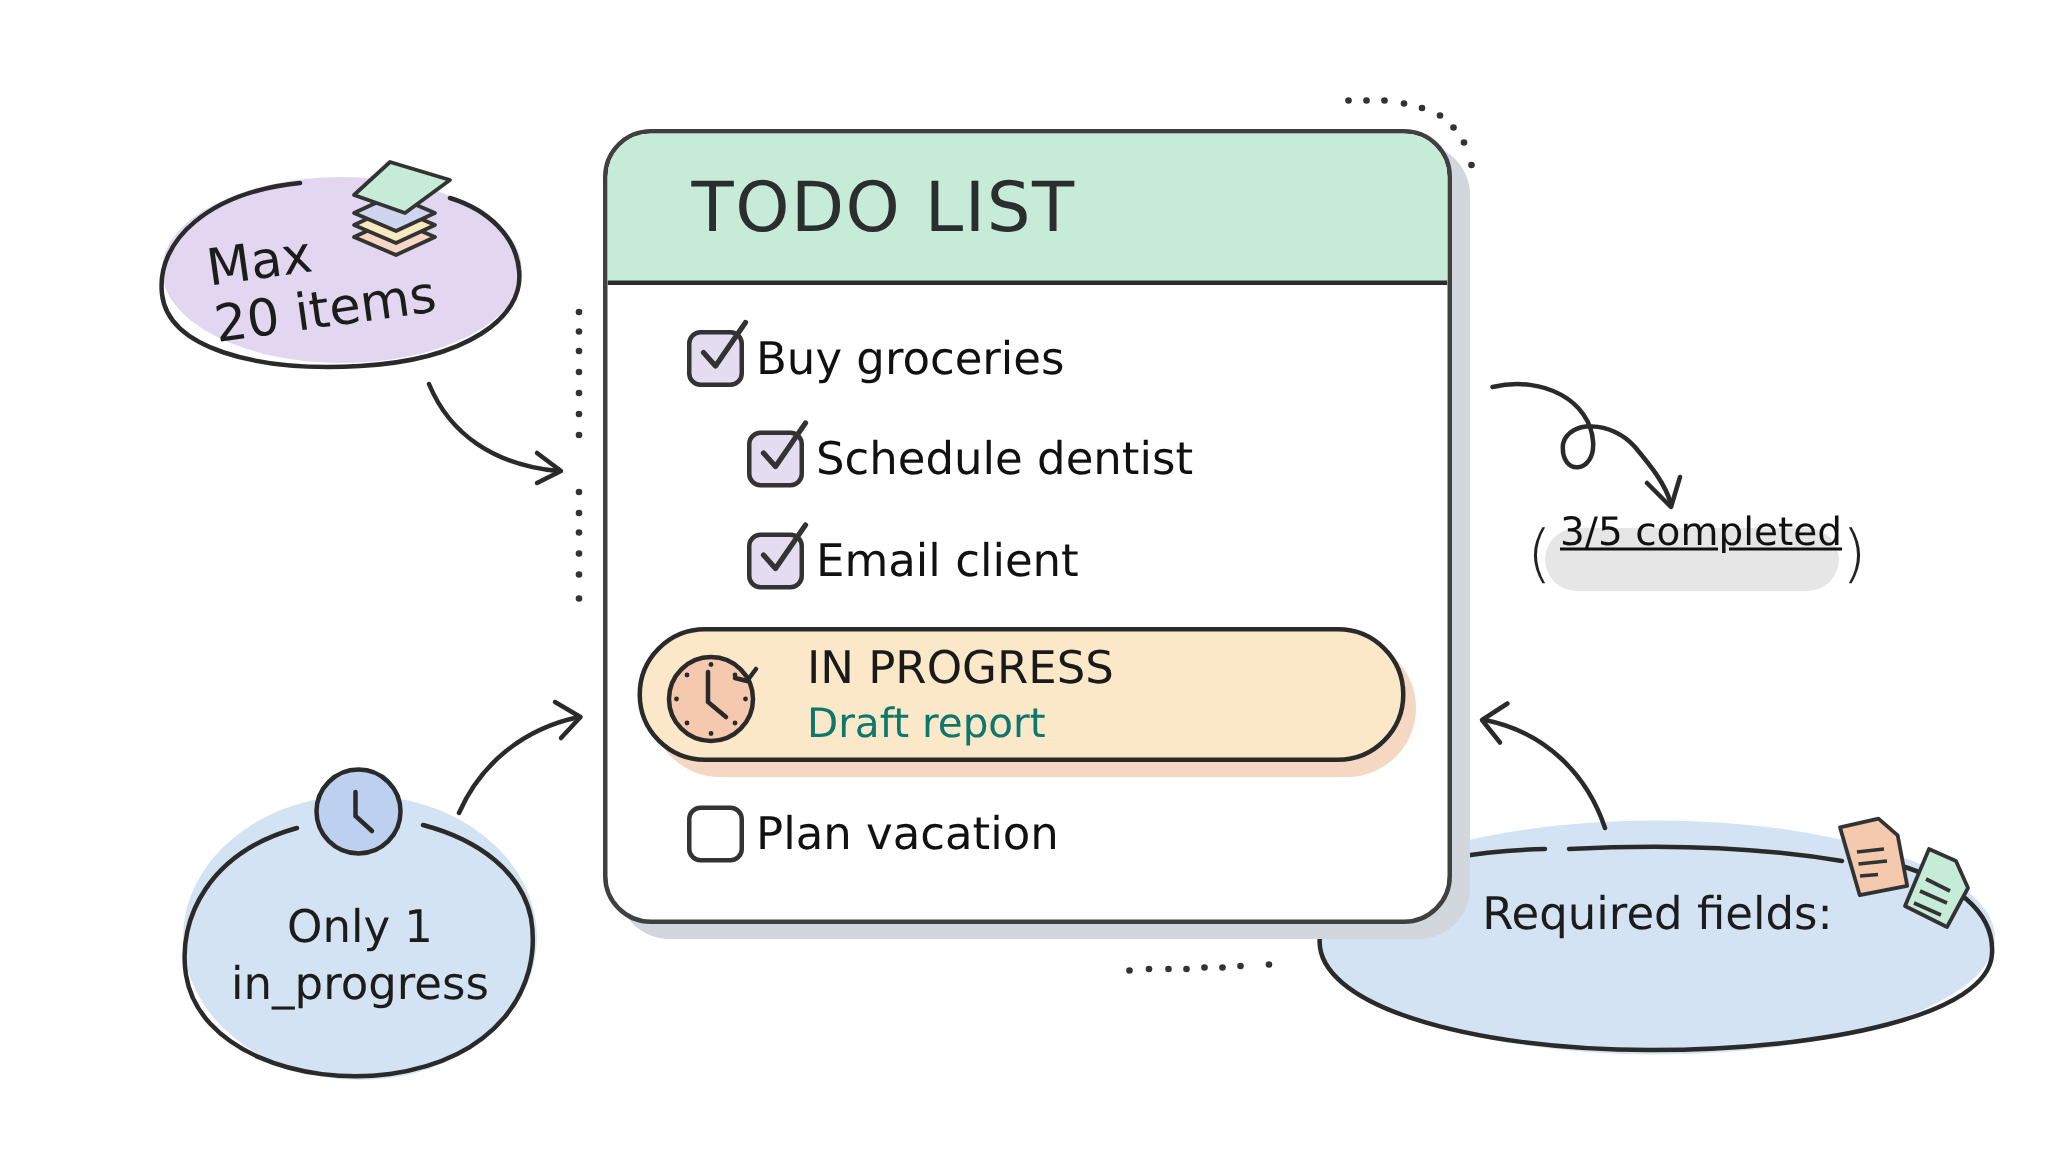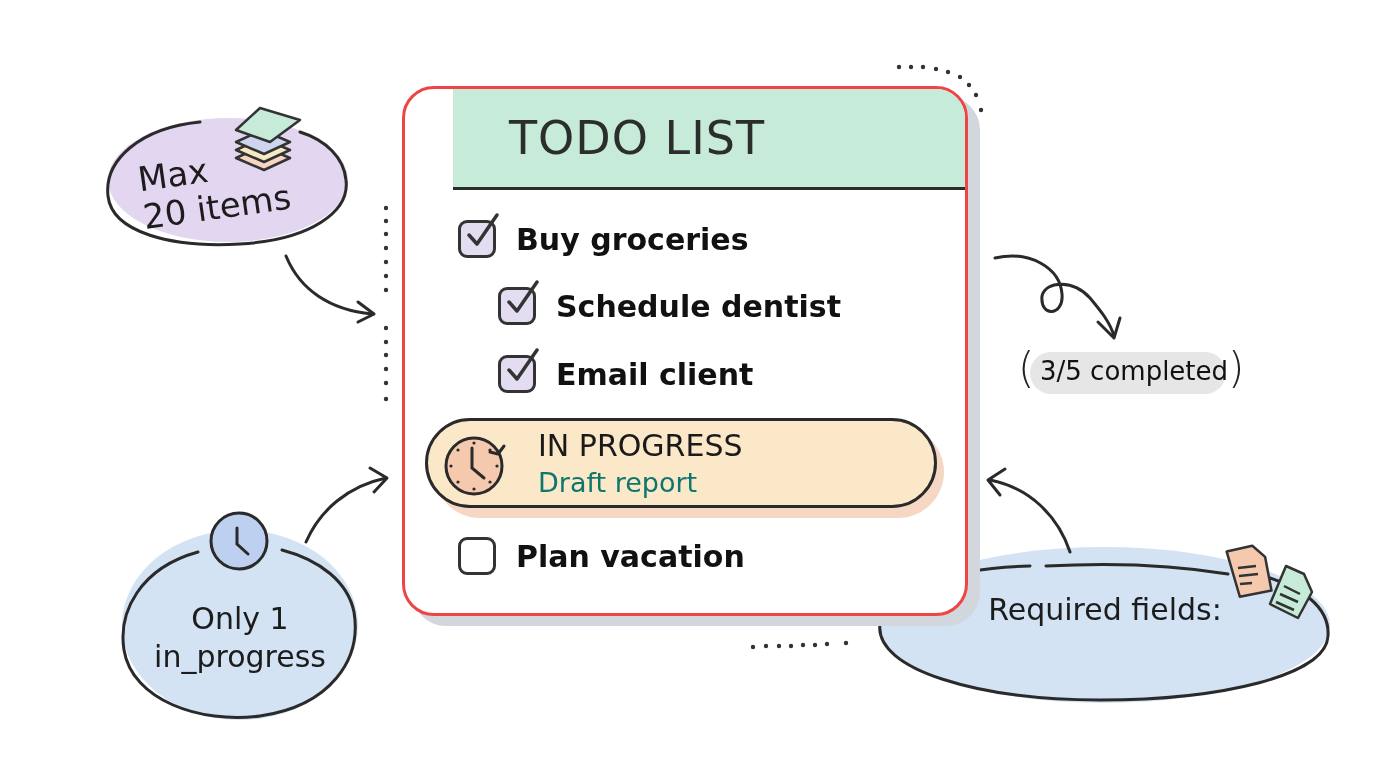--- a/index.html
+++ b/index.html
@@ -12,34 +12,34 @@
   .abs { position: absolute; }
   svg.layer { position: absolute; left: 0; top: 0; }
 
   
   .card-shadow {
     left: 412px; top: 96px; width: 568px; height: 530px;
     border-radius: 34px; background: #d2d6dd;
   }
   .card {
     left: 402px; top: 86px; width: 566px; height: 530px;
-    border: 3px solid #ef4444; border-radius: 32px;
-    background: #ffffff; overflow: hidden; box-sizing: border-box; padding-left: 48px;
+    border: 3px solid #404040; border-radius: 32px;
+    background: #ffffff; overflow: hidden; box-sizing: border-box;
   }
   .card-header {
     height: 98px; background: #c6ebd8;
     border-bottom: 3px solid #2a2e2b;
     display: flex; align-items: center; padding-left: 56px;
   }
   .card-title {
     font-size: 46px; letter-spacing: 1px; font-weight: 500; color: #2b2e2c;
     font-family: "DejaVu Sans", sans-serif;
   }
   .todo-item {
-    position: absolute; left: 54px; display: flex; align-items: center; gap: 20px; font-weight: bold;
+    position: absolute; left: 54px; display: flex; align-items: center; gap: 8px;
   }
   .checkbox {
     width: 38px; height: 38px; border: 3px solid #333; border-radius: 9px;
     box-sizing: border-box; position: relative; background: #e4dcf0;
   }
   .checkbox.empty { background: #ffffff; }
   .checkbox svg { position: absolute; left: 2px; top: -10px; overflow: visible; }
   .item-label { font-size: 30px; color: #111; }
 
   .progress-shadow {
@@ -63,21 +63,21 @@
   .only-text {
     left: 130px; top: 600px; width: 220px; font-size: 30px; line-height: 38px;
   }
   .req-text {
     left: 885px; top: 590px; width: 440px; font-size: 30px; line-height: 40px;
   }
   .completed-pill {
     left: 1030px; top: 352px; width: 196px; height: 42px; border-radius: 21px;
     background: #e6e6e6;
   }
-  .completed-text { left: 1040px; top: 356px; font-size: 26px; color: #111; }
+  .completed-text { left: 1040px; top: 340px; font-size: 26px; color: #111; text-decoration: underline; }
   .paren { font-size: 42px; color: #222; top: 344px; font-weight: 300; }
 </style>
 </head>
 <body>
 
 <svg class="layer" width="1376" height="768">
 
   <ellipse cx="228" cy="180" rx="120" ry="62" fill="#e2d6f0" stroke="none"></ellipse>
   <path d="M200,122 C140,128 104,160 108,196 C112,232 170,248 240,244 C310,240 350,212 346,180 C344,158 326,140 300,132" fill="none" stroke="#2a2a2a" stroke-width="3" stroke-linecap="round"></path>
 

